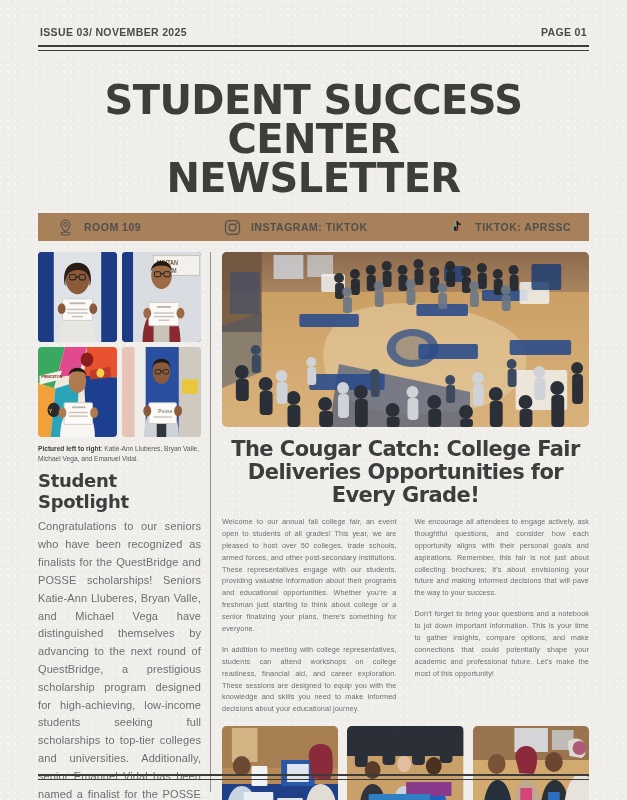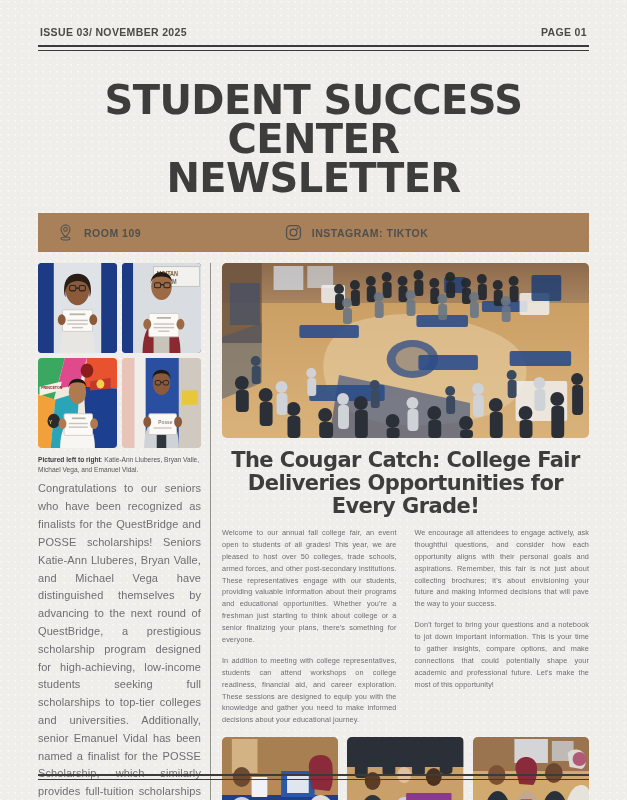--- a/index.html
+++ b/index.html
@@ -36,21 +36,21 @@
   .title-block { text-align:center; margin-top:30px; }
   .title-block h1 {
     font-size:40px; line-height:.97; font-weight:900;
     letter-spacing:-.6px; color:#3d3d3b;
     font-family:"DejaVu Sans", sans-serif;
   }
   .title-block h1 .l2 { display:block; }
 
   
   .contact-bar {
-    margin-top:16px; height:39px; background:#a8805a;
+    margin-top:16px; height:28px; background:#a8805a;
     display:flex; align-items:center;
     padding:0 18px; gap:0;
   }
   .cb-item { display:flex; align-items:center; gap:9px; }
   .cb-item .lbl {
     font-size:10.5px; font-weight:700; letter-spacing:.5px; color:#4f4f4d;
     white-space:nowrap;
   }
   .cb-spacer { flex:1 1 auto; }
   .ico { width:19px; height:19px; display:block; flex:none; }
@@ -170,20 +170,32 @@
       <svg class="ico" viewBox="0 0 24 24">
         <rect x="3.2" y="3.2" width="17.6" height="17.6" rx="5" fill="none" stroke="#4f4f4d" stroke-width="1.6"></rect>
         <circle cx="12" cy="12" r="4.3" fill="none" stroke="#4f4f4d" stroke-width="1.6"></circle>
         <circle cx="17.1" cy="6.9" r="1.25" fill="#4f4f4d"></circle>
       </svg>
       <span class="lbl">INSTAGRAM: TIKTOK</span>
     </div>
 
     <div class="cb-spacer"></div>
 
+    <div class="cb-item">
+      <svg class="ico" viewBox="0 0 24 24" style="width:17px;height:20px">
+        <g transform="translate(-0.9,0)">
+          <path d="M10.2 3.4h2.3v10.9a3.1 3.1 0 1 1-2.3-3v2.5a.8.8 0 1 0 .8.8z" fill="#25f4ee"></path>
+        </g>
+        <g transform="translate(0.9,0.4)">
+          <path d="M10.2 3.4h2.3v10.9a3.1 3.1 0 1 1-2.3-3v2.5a.8.8 0 1 0 .8.8z" fill="#fe2c55"></path>
+        </g>
+        <path d="M10.2 3.4h2.3c.3 2.3 1.8 3.6 3.9 3.8v2.3c-1.5-.05-2.8-.55-3.9-1.4v6.2a3.1 3.1 0 1 1-3.1-3.1c.27 0 .53.03.8.1v2.5a.9.9 0 1 0 .9.9z" fill="#17171a"></path>
+      </svg>
+      <span class="lbl">TIKTOK: APRSSC</span>
+    </div>
   </div>
 
   <div class="body-grid">
 
     <div class="col-left">
 
       <div class="photo-grid">
 
         <div class="ph">
           <svg viewBox="0 0 100 100" preserveAspectRatio="none">
@@ -281,20 +293,21 @@
             <ellipse cx="32" cy="71" rx="5" ry="6" fill="#8a5a3b"></ellipse>
             <ellipse cx="71" cy="71" rx="5" ry="6" fill="#8a5a3b"></ellipse>
           </svg>
         </div>
       </div>
 
       <div class="caption">
         <b>Pictured left to right</b><span>: Katie-Ann Lluberes, Bryan Valle, Michael Vega, and Emanuel Vidal.</span>
       </div>
 
+      <h2 class="section-title">Student Spotlight</h2>
       <p class="body-copy">Congratulations to our seniors who have been recognized as finalists for the QuestBridge and POSSE scholarships! Seniors Katie-Ann Lluberes, Bryan Valle, and Michael Vega have distinguished themselves by advancing to the next round of QuestBridge, a prestigious scholarship program designed for high-achieving, low-income students seeking full scholarships to top-tier colleges and universities. Additionally, senior Emanuel Vidal has been named a finalist for the POSSE Scholarship, which similarly provides full-tuition scholarships to deserving students from low-income backgrounds for attendance at elite institutions. Congratulations to all!</p>
 
       <div class="events-rule"></div>
       <h3 class="events-title">UPCOMING EVENTS</h3>
 
       <div class="event">
         <span class="bullet">
             <span>✱</span>
           </span>
         <div class="ev-text">
@@ -455,21 +468,21 @@
             </g>
           </g>
         </svg>
       </div>
 
       <h2 class="headline">The Cougar Catch: College Fair Deliveries Opportunities for Every Grade!</h2>
 
       <div class="two-col">
         <div class="c">
           <p>Welcome to our annual fall college fair, an event open to students of all grades! This year, we are pleased to host over 50 colleges, trade schools, armed forces, and other post-secondary institutions. These representatives engage with our students, providing valuable information about their programs and educational opportunities. Whether you're a freshman just starting to think about college or a senior finalizing your plans, there's something for everyone.</p>
-          <p>In addition to meeting with college representatives, students can attend workshops on college readiness, financial aid, and career exploration. These sessions are designed to equip you with the knowledge and gather you need to make informed decisions about your educational journey.</p>
+          <p>In addition to meeting with college representatives, students can attend workshops on college readiness, financial aid, and career exploration. These sessions are designed to equip you with the knowledge and skills you need to make informed decisions about your educational journey.</p>
         </div>
         <div class="c">
           <p>We encourage all attendees to engage actively, ask thoughtful questions, and consider how each opportunity aligns with their personal goals and aspirations. Remember, this fair is not just about collecting brochures; it's about envisioning your future and making informed decisions that will pave the way to your success.</p>
           <p>Don't forget to bring your questions and a notebook to jot down important information. This is your time to gather insights, compare options, and make connections that could potentially shape your academic and professional future. Let's make the most of this opportunity!</p>
         </div>
       </div>
 
       <div class="bottom-photos">
 
         <div class="bp">

